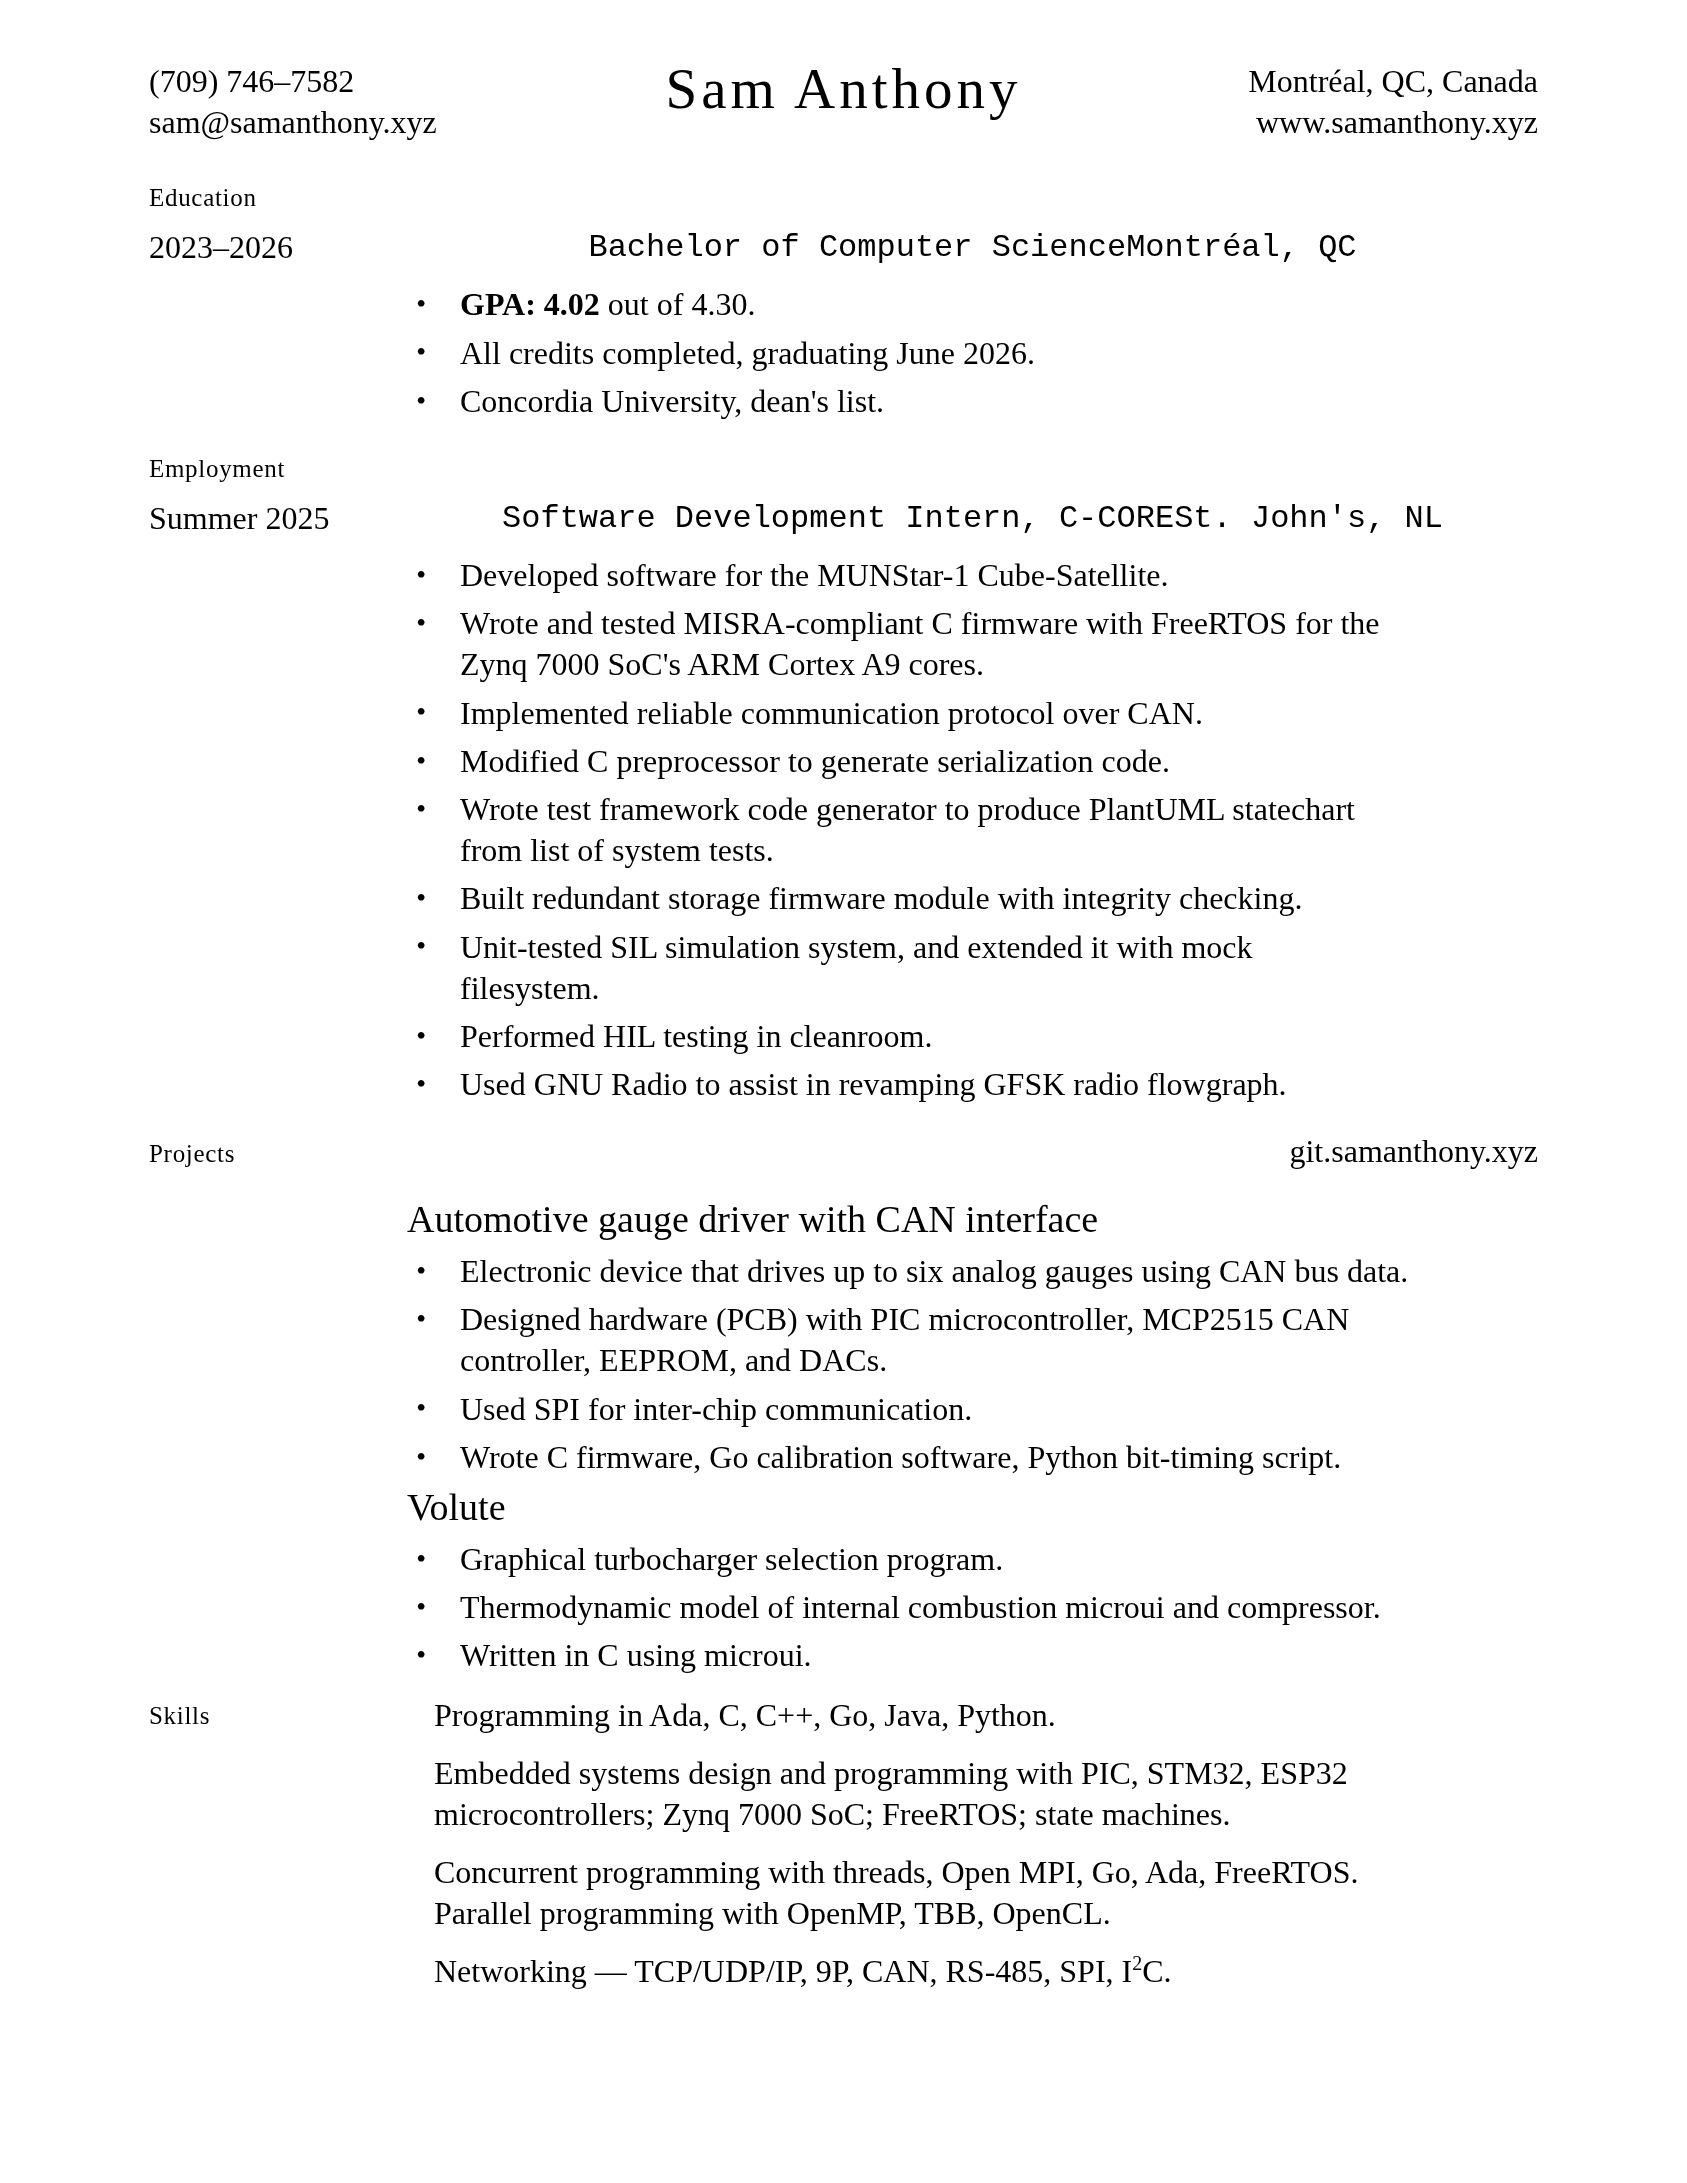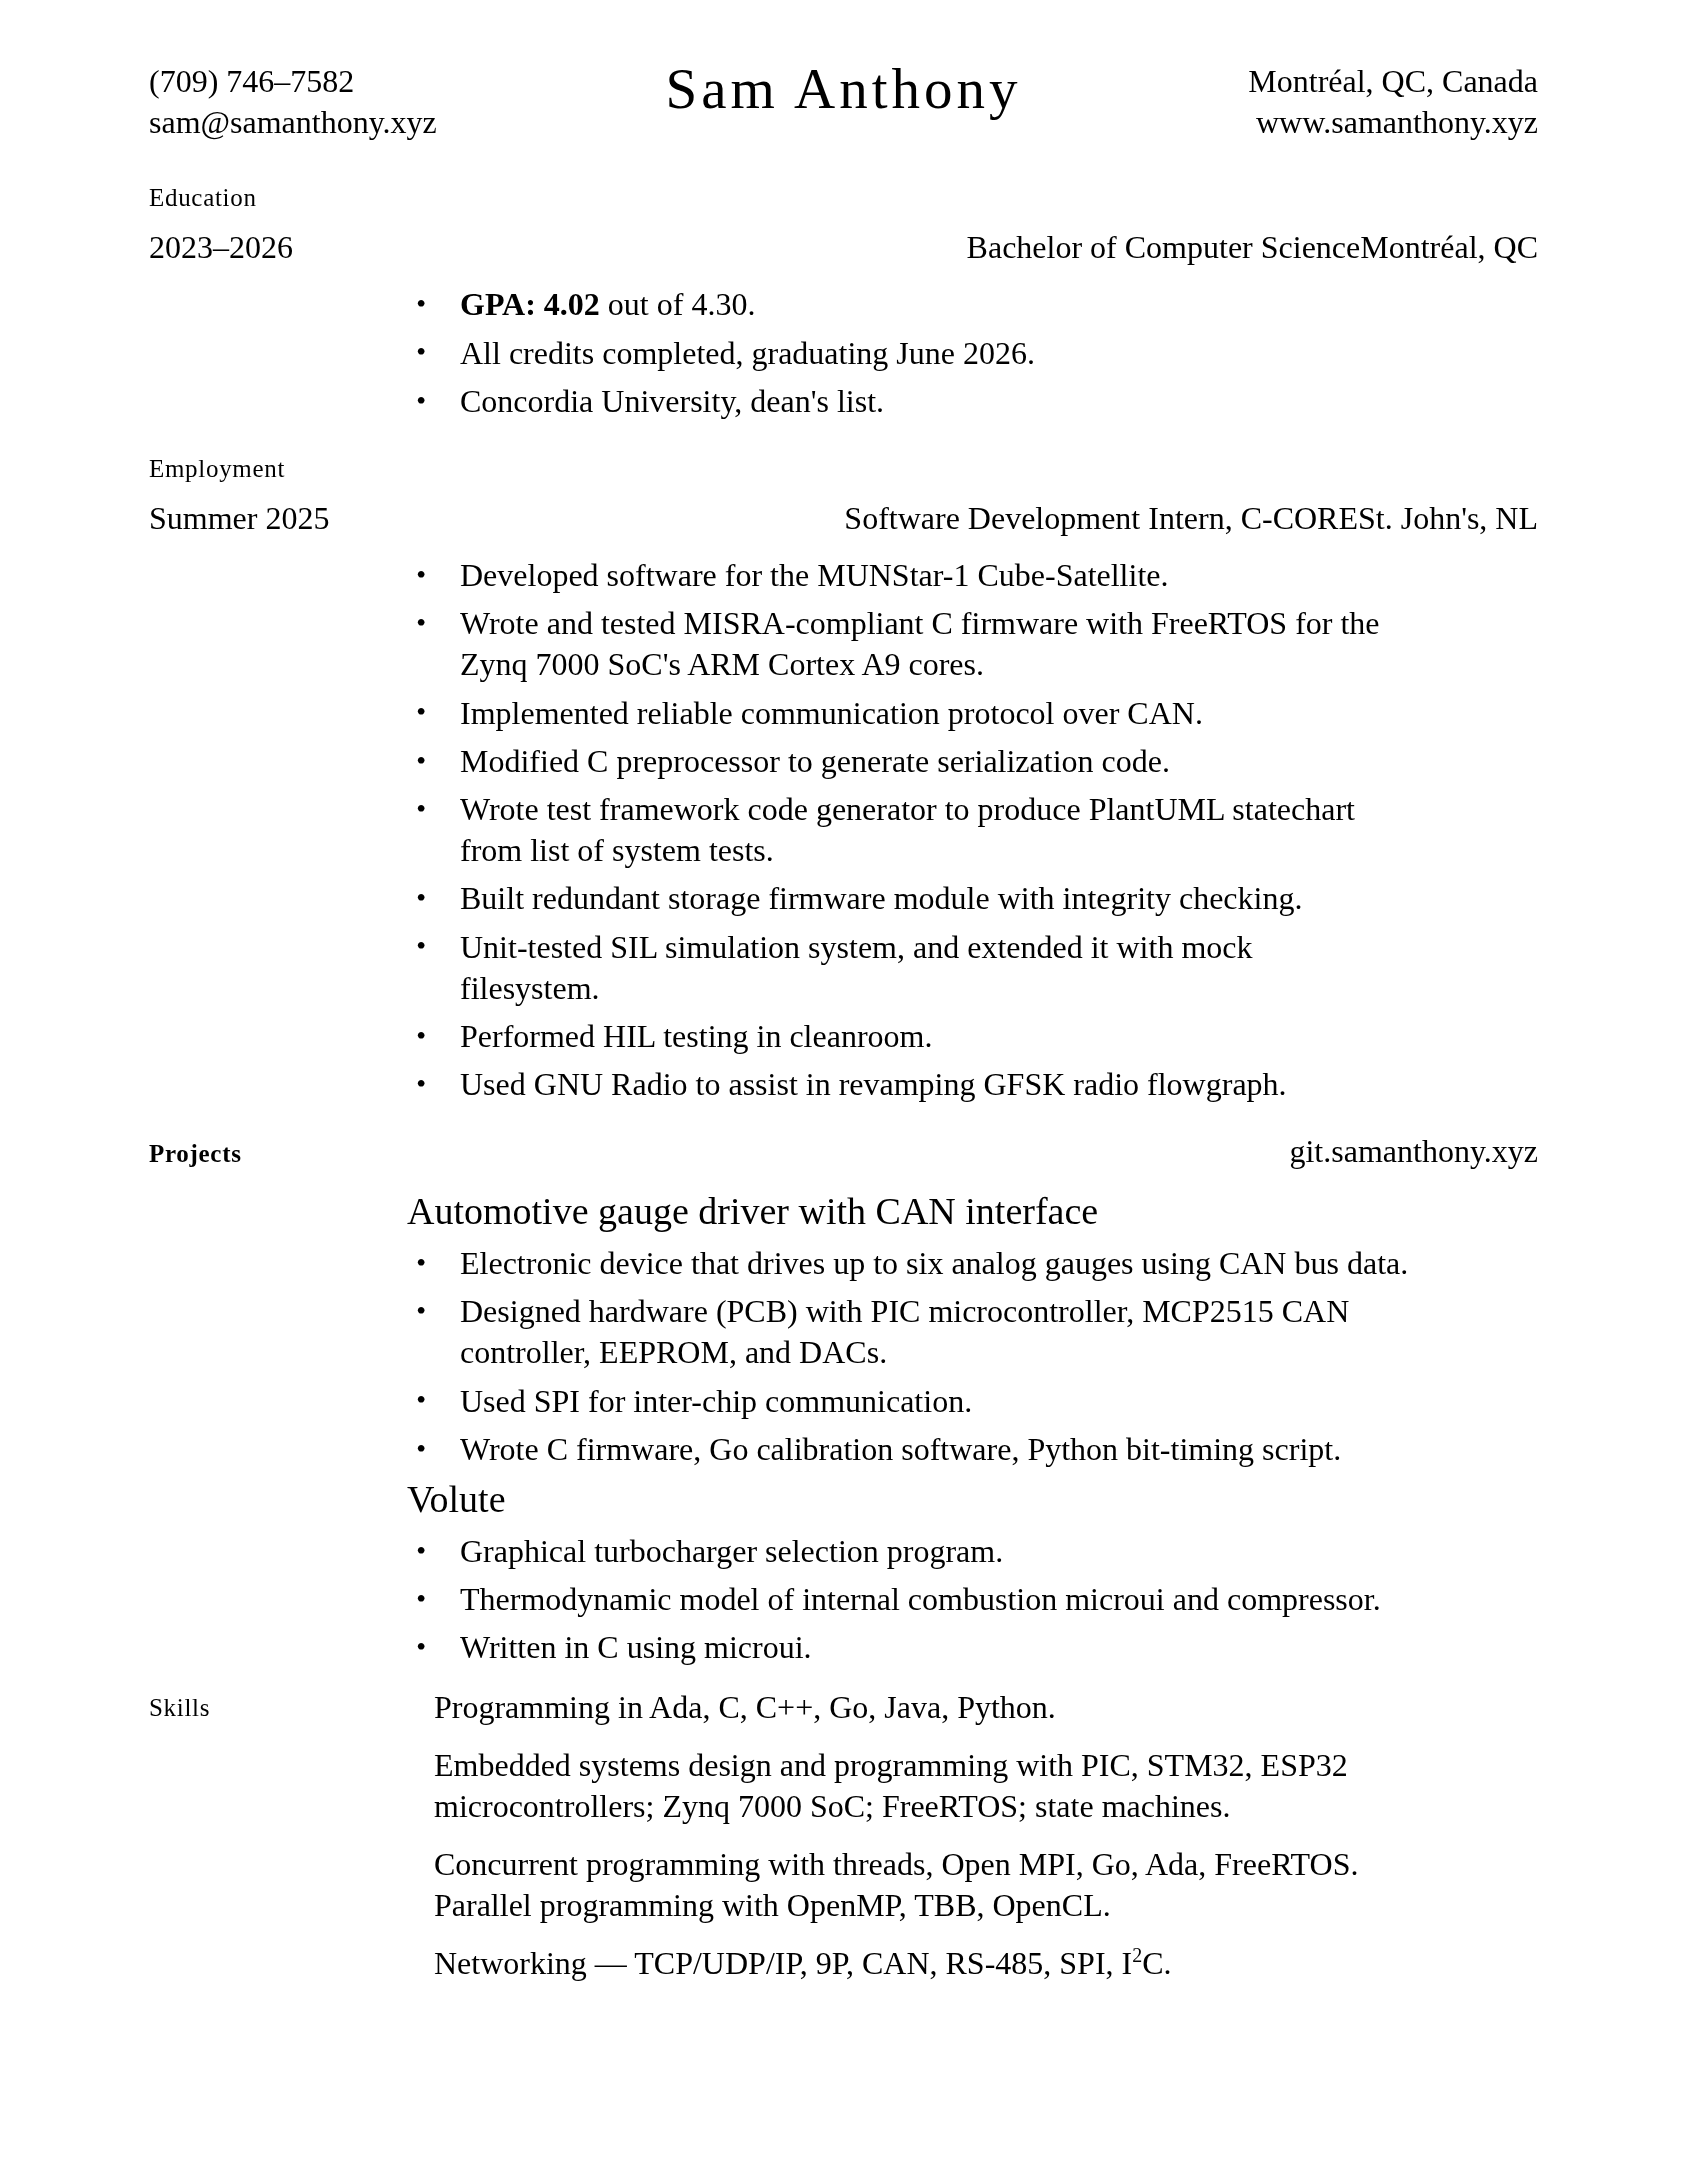--- a/index.html
+++ b/index.html
@@ -22,27 +22,27 @@
     flex: 0 0 auto;
     font-size: 57px; line-height: 64px;
     letter-spacing: 4px; white-space: nowrap;
     padding: 0 20px; margin-top: -4px;
   }
 
   
   .section { margin-top: 18.5px; }
   .section-heading { font-size: 25px; line-height: 41px; letter-spacing: 0.7px; }
   .section-heading-row { display: flex; justify-content: space-between; align-items: baseline; }
-  .section-heading-row .section-heading { margin-bottom: 8px; font-weight: bold; }
+  .section-heading-row .section-heading { margin-bottom: 16px; }
   .heading-gap { height: 9.3px; }
 
   .entry { display: grid; grid-template-columns: 258px 1fr; }
   .entry-dates { white-space: nowrap; }
   .entry-body { min-width: 0; }
-  .entry-header { display: flex; justify-content: flex-end; margin-bottom: 16px; }
+  .entry-header { display: flex; justify-content: center; margin-bottom: 16px; font-family: Liberation Mono, monospace; }
   .entry-title { white-space: nowrap; }
   .entry-location { white-space: nowrap; }
 
   ul.bullets { list-style: none; }
   li.bullet {
     position: relative;
     padding-left: 53px;
     white-space: pre-line;
     margin-bottom: 7.3px;
   }

